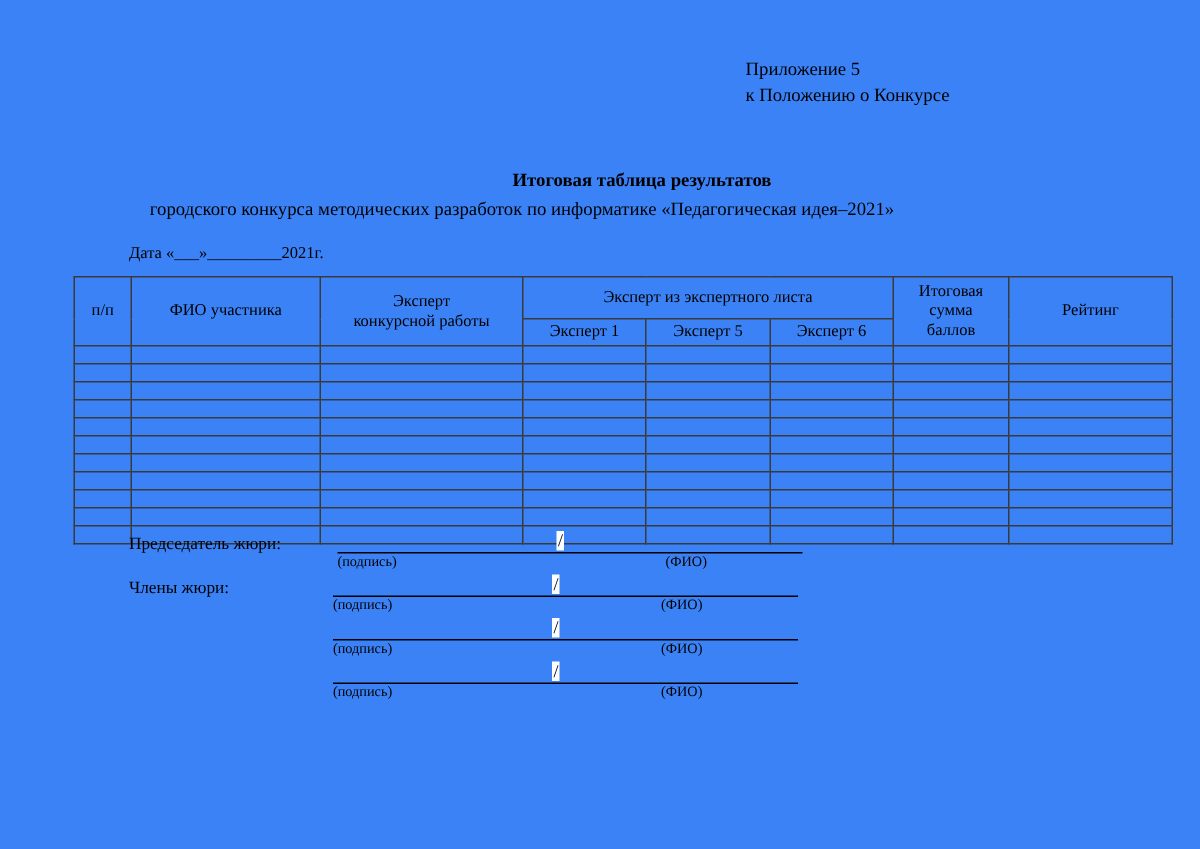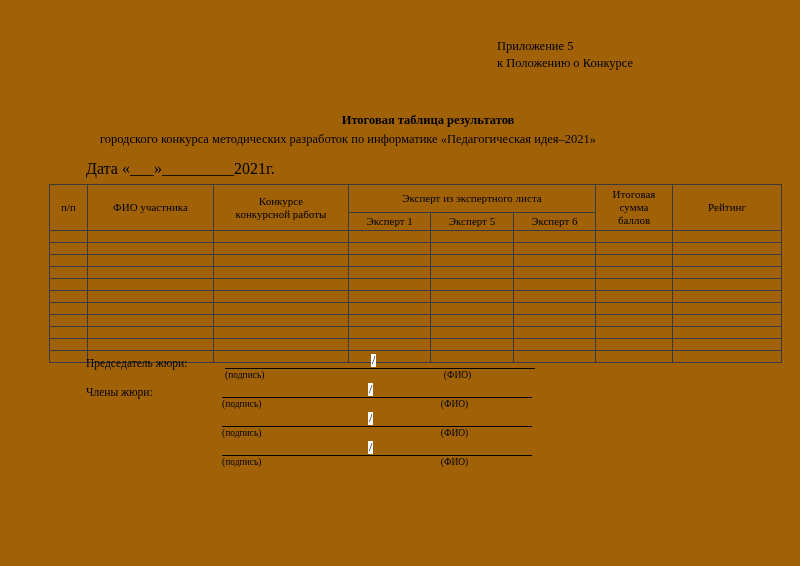--- a/index.html
+++ b/index.html
@@ -13,21 +13,21 @@
     font-family: "Liberation Serif", "DejaVu Serif", serif;
     color: #000000;
     position: relative;
     overflow: hidden;
   }
 
   .page {
     position: relative;
     width: 800px;
     height: 566px;
-    background: #a16207;
+    background: #3b82f6;
   }
 
   
   .appendix-block {
     position: absolute;
     left: 497px;
     top: 38px;
     font-size: 12.5px;
     line-height: 17px;
     white-space: nowrap;
@@ -53,21 +53,21 @@
     text-align: center;
     font-size: 12.5px;
     line-height: 16px;
   }
 
   
   .date-line {
     position: absolute;
     left: 86px;
     top: 161px;
-    font-size: 16px;
+    font-size: 11px;
     line-height: 16px;
     white-space: pre;
   }
 
   
   .results-table {
     position: absolute;
     left: 49px;
     top: 184px;
     width: 733px;
@@ -176,21 +176,21 @@
   <div class="doc-subtitle">городского конкурса методических разработок по информатике «Педагогическая идея–2021»</div>
 
   <div class="date-line">Дата «___»_________2021г.</div>
 
   <table class="results-table">
     <thead>
       <tr>
         <th class="col-num th-tall" rowspan="2">п/п</th>
         <th class="col-fio th-tall" rowspan="2">ФИО участника</th>
         <th class="col-work th-tall" rowspan="2">
-          <span>Конкурсе</span><br>
+          <span>Эксперт</span><br>
           <span>конкурсной работы</span>
         </th>
         <th colspan="3">Эксперт из экспертного листа</th>
         <th class="col-total th-tall" rowspan="2">
           <span>Итоговая</span><br>
           <span>сумма</span><br>
           <span>баллов</span>
         </th>
         <th class="col-rating th-tall" rowspan="2">Рейтинг</th>
       </tr>

